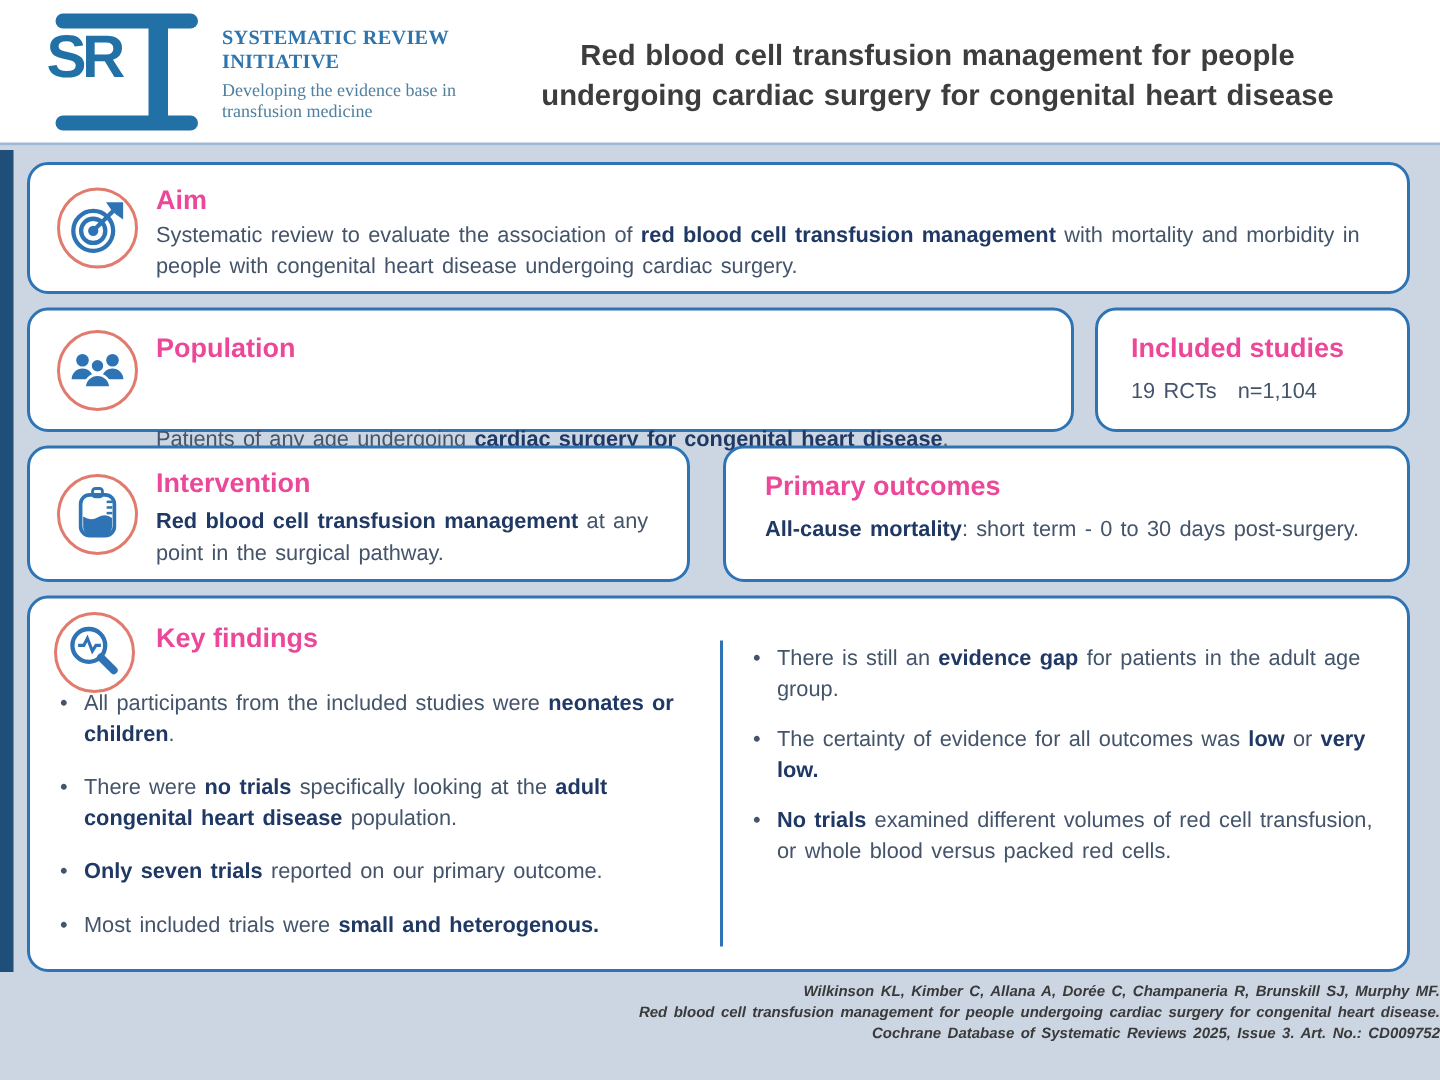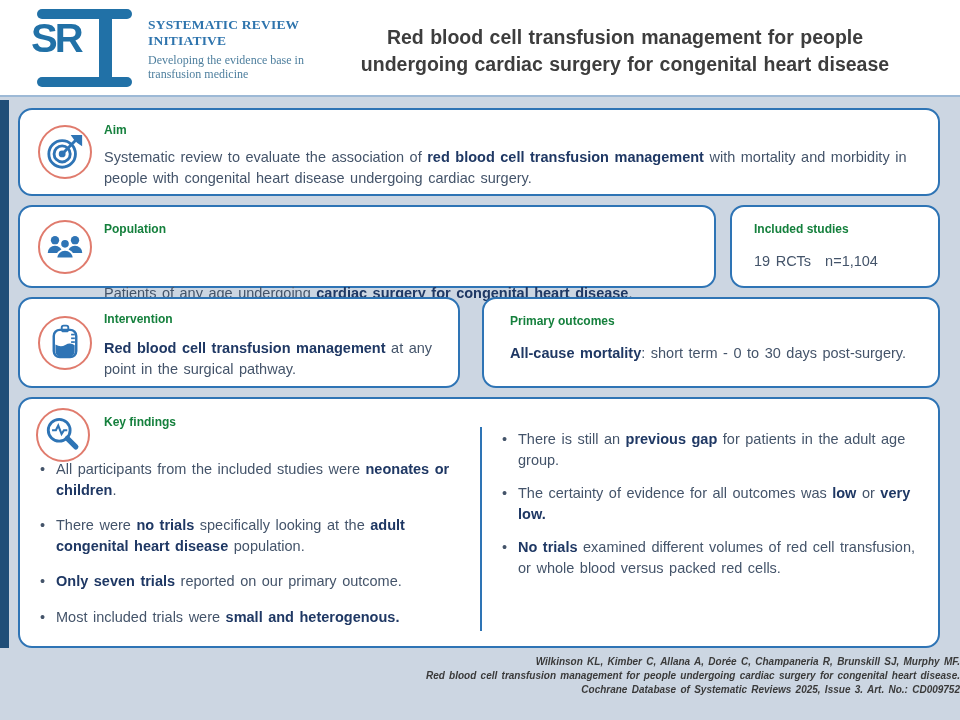--- a/index.html
+++ b/index.html
@@ -25,21 +25,21 @@
   .left-strip{position:absolute;left:0;top:100px;width:9px;height:548px;background:#1f4e78;}
   
   .box{position:absolute;background:#ffffff;border:2px solid #2e74b5;border-radius:14px;box-sizing:border-box;}
   #box-aim{left:18px;top:108px;width:922px;height:88px;}
   #box-population{left:18px;top:205px;width:698px;height:83px;padding-left:36px;}
   #box-included{left:730px;top:205px;width:210px;height:83px;}
   #box-intervention{left:18px;top:297px;width:442px;height:91px;}
   #box-primary{left:482px;top:297px;width:458px;height:91px;}
   #box-findings{left:18px;top:397px;width:922px;height:251px;}
   .icon-circle{position:absolute;width:54px;height:54px;border:2px solid #e07b6d;border-radius:50%;display:flex;align-items:center;justify-content:center;background:#fff;box-sizing:border-box;}
-  .h{position:absolute;font-size:12px;font-weight:bold;color:#15803d;}
+  .h{position:absolute;font-size:18px;font-weight:bold;color:#ec4899;}
   .t{position:absolute;font-size:14.5px;color:#44546a;line-height:1.45;word-spacing:1.5px;}
   .bd{font-weight:bold;color:#1f3864;}
   
   .kf-list{position:absolute;list-style:none;margin:0;padding:0;font-size:14.5px;color:#44546a;line-height:1.42;word-spacing:1.5px;}
   .kf-list li{position:relative;padding-left:20px;}
   .kf-list li::before{content:"\2022";position:absolute;left:4px;color:#44546a;}
   #kf-left{left:16px;top:60px;width:438px;}
   #kf-left li{margin-bottom:15px;}
   #kf-right{left:478px;top:30px;width:428px;}
   #kf-right li{margin-bottom:13px;}
@@ -149,21 +149,21 @@
     </div>
     <div class="h" style="left:84px;top:16px;">Key findings</div>
     <div class="kf-divider"></div>
     <ul class="kf-list" id="kf-left">
       <li><span>All participants from the included studies were </span><span class="bd">neonates or children</span><span>.</span></li>
       <li><span>There were </span><span class="bd">no trials</span><span> specifically looking at the </span><span class="bd">adult congenital heart disease</span><span> population.</span></li>
       <li><span class="bd">Only seven trials</span><span> reported on our primary outcome.</span></li>
       <li><span>Most included trials were </span><span class="bd">small and heterogenous.</span></li>
     </ul>
     <ul class="kf-list" id="kf-right">
-      <li><span>There is still an </span><span class="bd">previous gap</span><span> for patients in the adult age group.</span></li>
+      <li><span>There is still an </span><span class="bd">evidence gap</span><span> for patients in the adult age group.</span></li>
       <li><span>The certainty of evidence for all outcomes was </span><span class="bd">low</span><span> or </span><span class="bd">very low.</span></li>
       <li><span class="bd">No trials</span><span> examined different volumes of red cell transfusion, or whole blood versus packed red cells.</span></li>
     </ul>
   </section>
 
   <div class="footer">
     <span>Wilkinson KL, Kimber C, Allana A, Dorée C, Champaneria R, Brunskill SJ, Murphy MF.</span>
     <span>Red blood cell transfusion management for people undergoing cardiac surgery for congenital heart disease.</span>
     <span>Cochrane Database of Systematic Reviews 2025, Issue 3. Art. No.: CD009752</span>
   </div>

